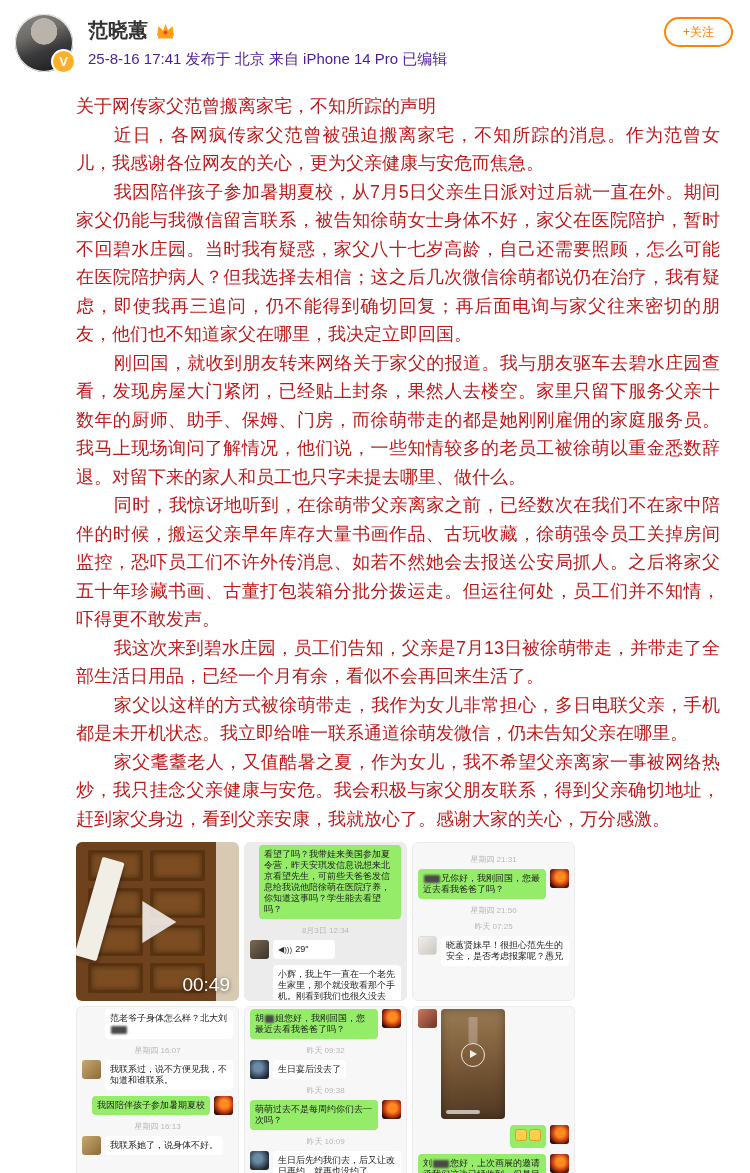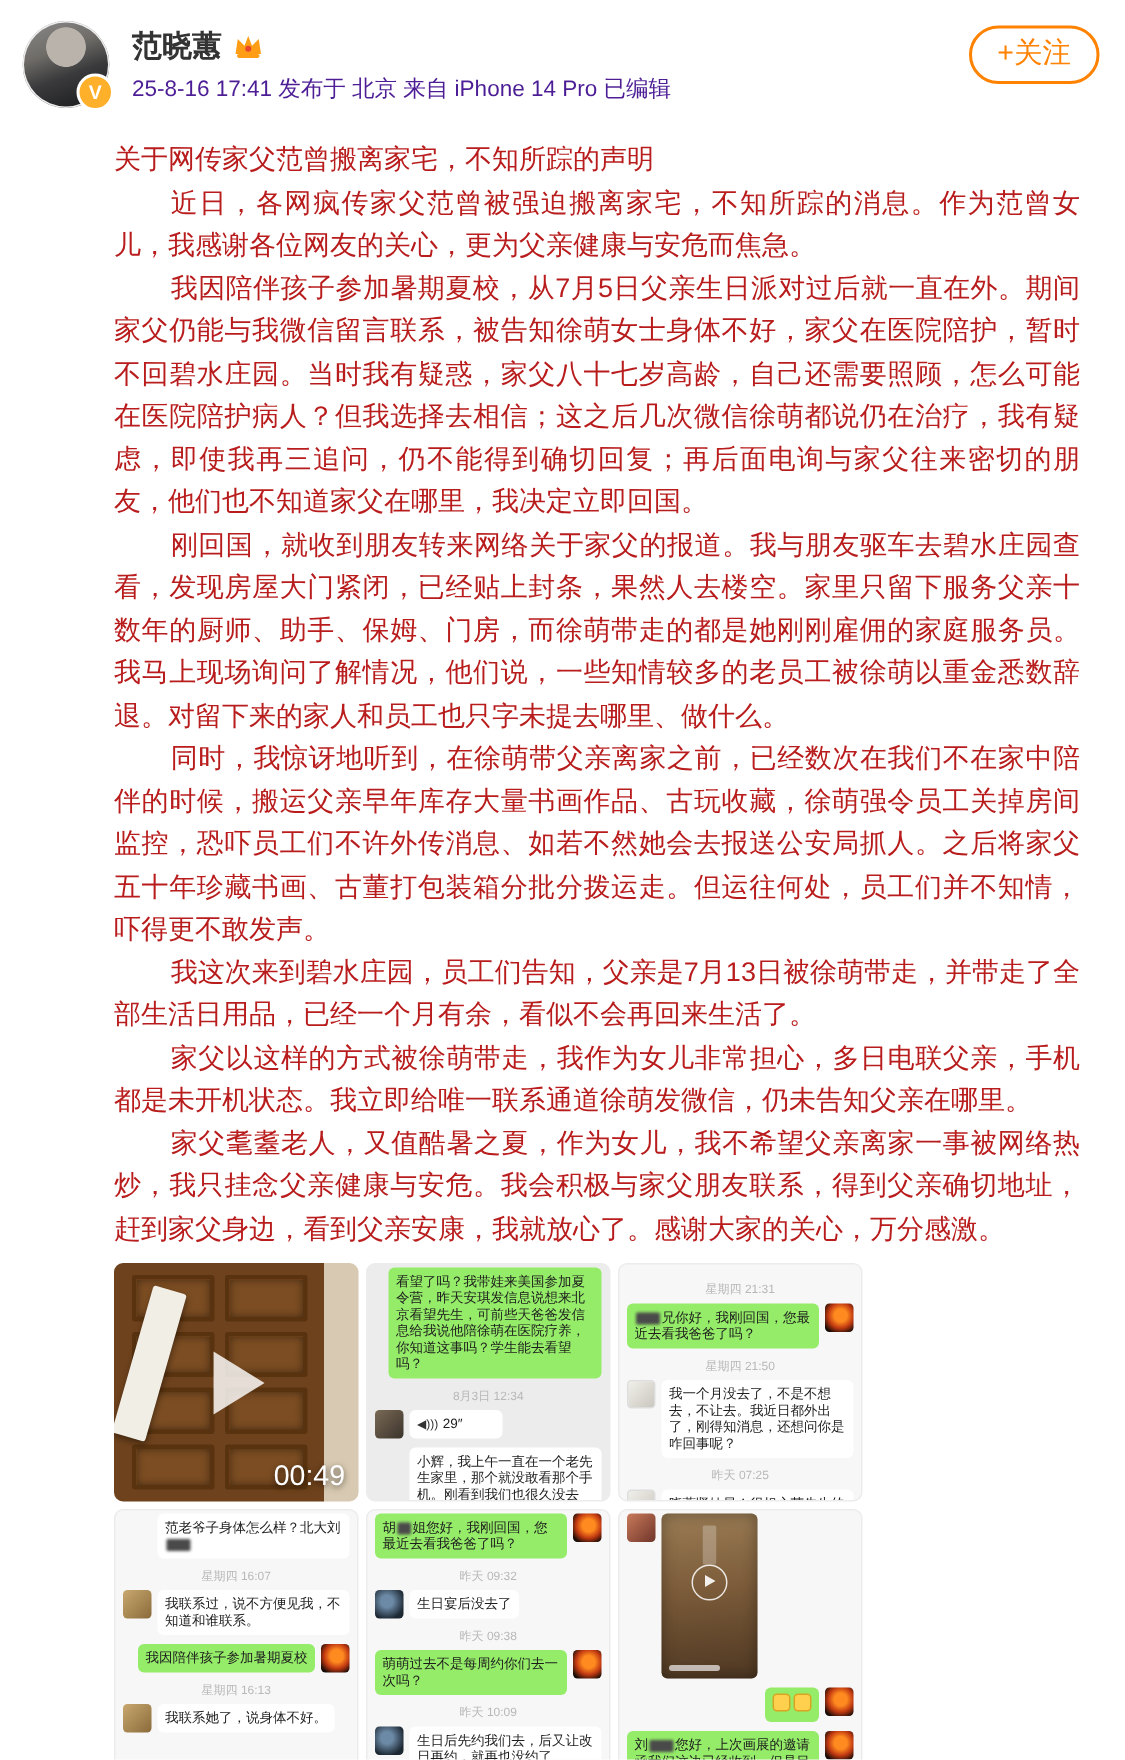--- a/index.html
+++ b/index.html
@@ -21,21 +21,21 @@
     position:absolute;right:-3px;bottom:-2px;width:21px;height:21px;border-radius:50%;
     background:#ffb02a;border:2px solid #fff;color:#fff;font-size:13px;font-weight:bold;
     display:flex;align-items:center;justify-content:center;line-height:1;
   }
   .name-row{position:absolute;left:88px;top:17px;display:flex;align-items:center;gap:7px;}
   .username{font-size:20px;font-weight:bold;color:#333;}
   .crown{display:inline-block;width:21px;height:20px;}
   .meta{position:absolute;left:88px;top:50px;font-size:15px;color:#4c1d95;}
   .follow-btn{
     position:absolute;right:17px;top:17px;background:#fff;border:2px solid #ff8200;
-    color:#ff8200;font-size:19px;border-radius:22px;padding:6px 17px;line-height:1.2;
+    color:#ff8200;font-size:12px;border-radius:22px;padding:6px 17px;line-height:1.2;
     cursor:pointer;font-family:inherit;
   }
   
   .text{
     padding:0 30px 0 76px;font-size:18px;line-height:28.5px;color:#b91c1c;
     text-align:justify;
   }
   .text p{margin:0;}
   .text p.para{text-indent:2.1em;}
   
@@ -173,24 +173,20 @@
     </div>
   </div>
 
   <div class="cell chat light">
     <div class="trow">星期四 21:31</div>
     <div class="mrow right">
       <div class="av flame"></div>
       <div class="bubble"><span class="redact"></span><span>兄你好，我刚回国，您最近去看我爸爸了吗？</span></div>
     </div>
     <div class="trow">星期四 21:50</div>
-    <div class="mrow">
-      <div class="av sketch"></div>
-      <div class="bubble">我一个月没去了，不是不想去，不让去。我近日都外出了，刚得知消息，还想问你是咋回事呢？</div>
-    </div>
     <div class="trow">昨天 07:25</div>
     <div class="mrow">
       <div class="av sketch"></div>
       <div class="bubble">晓蕙贤妹早！很担心范先生的安全，是否考虑报案呢？愚兄</div>
     </div>
   </div>
 
   <div class="cell chat light">
     <div class="mrow cut-top" style="padding-left:23px;">
       <div class="bubble"><span>范老爷子身体怎么样？北大刘</span><span class="redact"></span></div>

